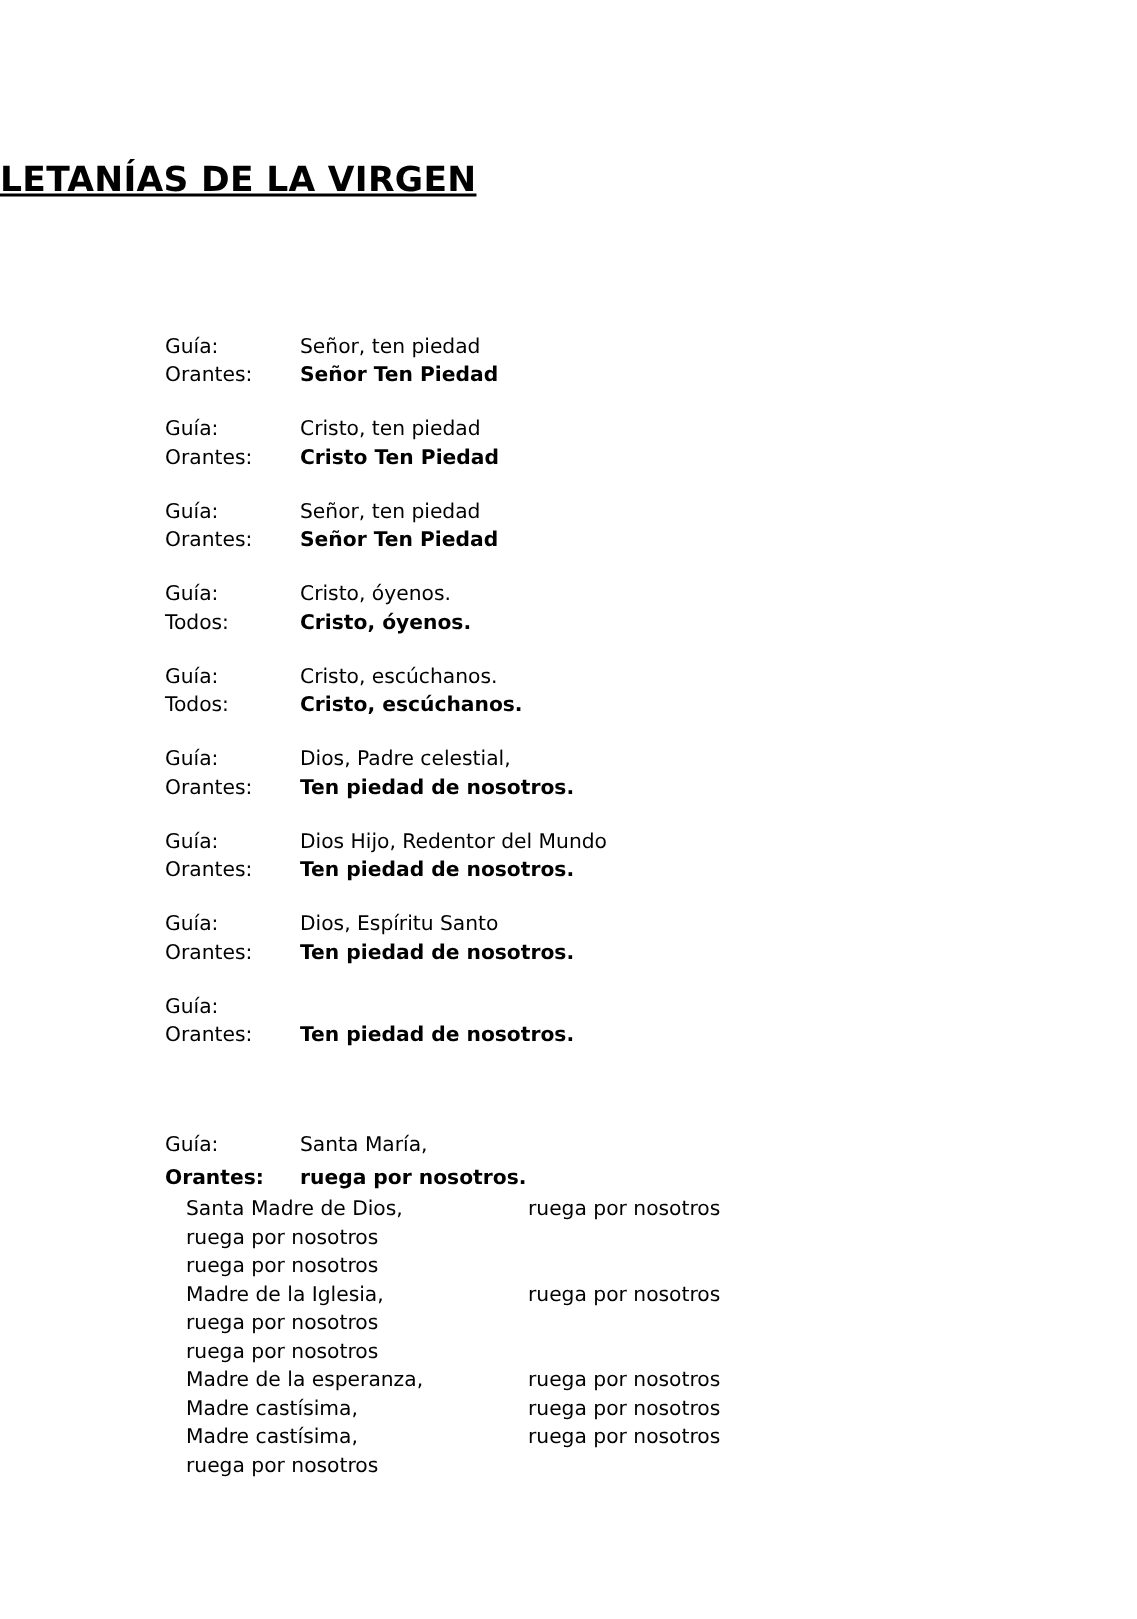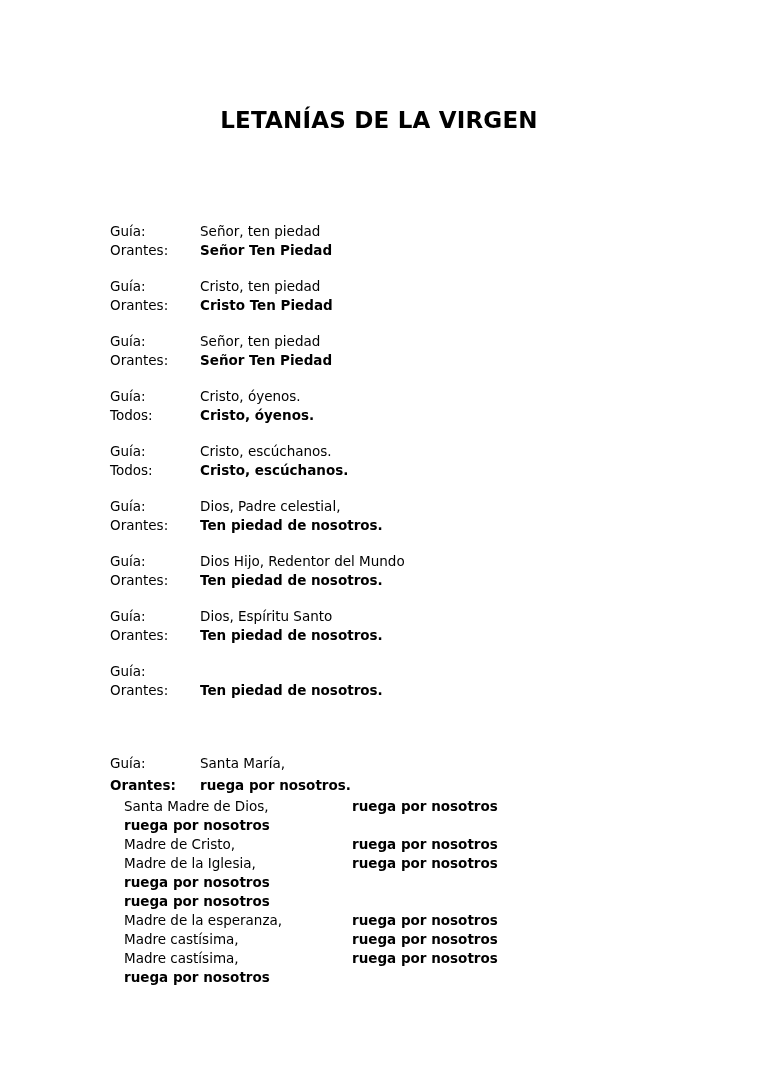--- a/index.html
+++ b/index.html
@@ -3,34 +3,35 @@
 <meta charset="utf-8">
 <style>
   html,body{margin:0;padding:0}
   body{
     width:758px;height:1079px;background:#ffffff;color:#000;
     font-family:"DejaVu Sans","Liberation Sans",sans-serif;
     font-size:13.5px;position:relative;overflow:hidden;
   }
   .page-title{
     position:absolute;top:90px;left:0;width:100%;
-    text-align:center;font-size:23px;font-weight:700;line-height:30px;
+    text-align:left;font-size:23px;font-weight:700;line-height:30px;
     letter-spacing:0.2px;
+    text-decoration:underline;
   }
   .dialogue{position:absolute;top:222px;left:110px;width:560px}
   .block{margin-bottom:17px}
   .line{display:flex;line-height:19px;white-space:nowrap}
   .label{flex:0 0 90px;width:90px}
   .bold{font-weight:700}
   .santa-maria{position:absolute;top:752px;left:110px;width:560px}
   .santa-maria .line{line-height:22px}
   .litany{position:absolute;top:797px;left:124px;width:560px}
   .litany .row{display:flex;line-height:19px;white-space:nowrap}
   .litany .invocation{flex:0 0 228px;width:228px}
-  .litany .response{font-weight:700}
+  .litany .response{font-weight:400}
 </style>
 </head>
 <body>
 
 <h1 class="page-title">LETANÍAS DE LA VIRGEN</h1>
 
 <div class="dialogue">
   <div class="block">
     <div class="line">
       <span class="label">Guía:</span>
@@ -135,21 +136,20 @@
 
 <div class="litany">
   <div class="row">
     <span class="invocation">Santa Madre de Dios,</span>
     <span class="response">ruega por nosotros</span>
   </div>
   <div class="row">
     <span class="response">ruega por nosotros</span>
   </div>
   <div class="row">
-    <span class="invocation">Madre de Cristo,</span>
     <span class="response">ruega por nosotros</span>
   </div>
   <div class="row">
     <span class="invocation">Madre de la Iglesia,</span>
     <span class="response">ruega por nosotros</span>
   </div>
   <div class="row">
     <span class="response">ruega por nosotros</span>
   </div>
   <div class="row">

